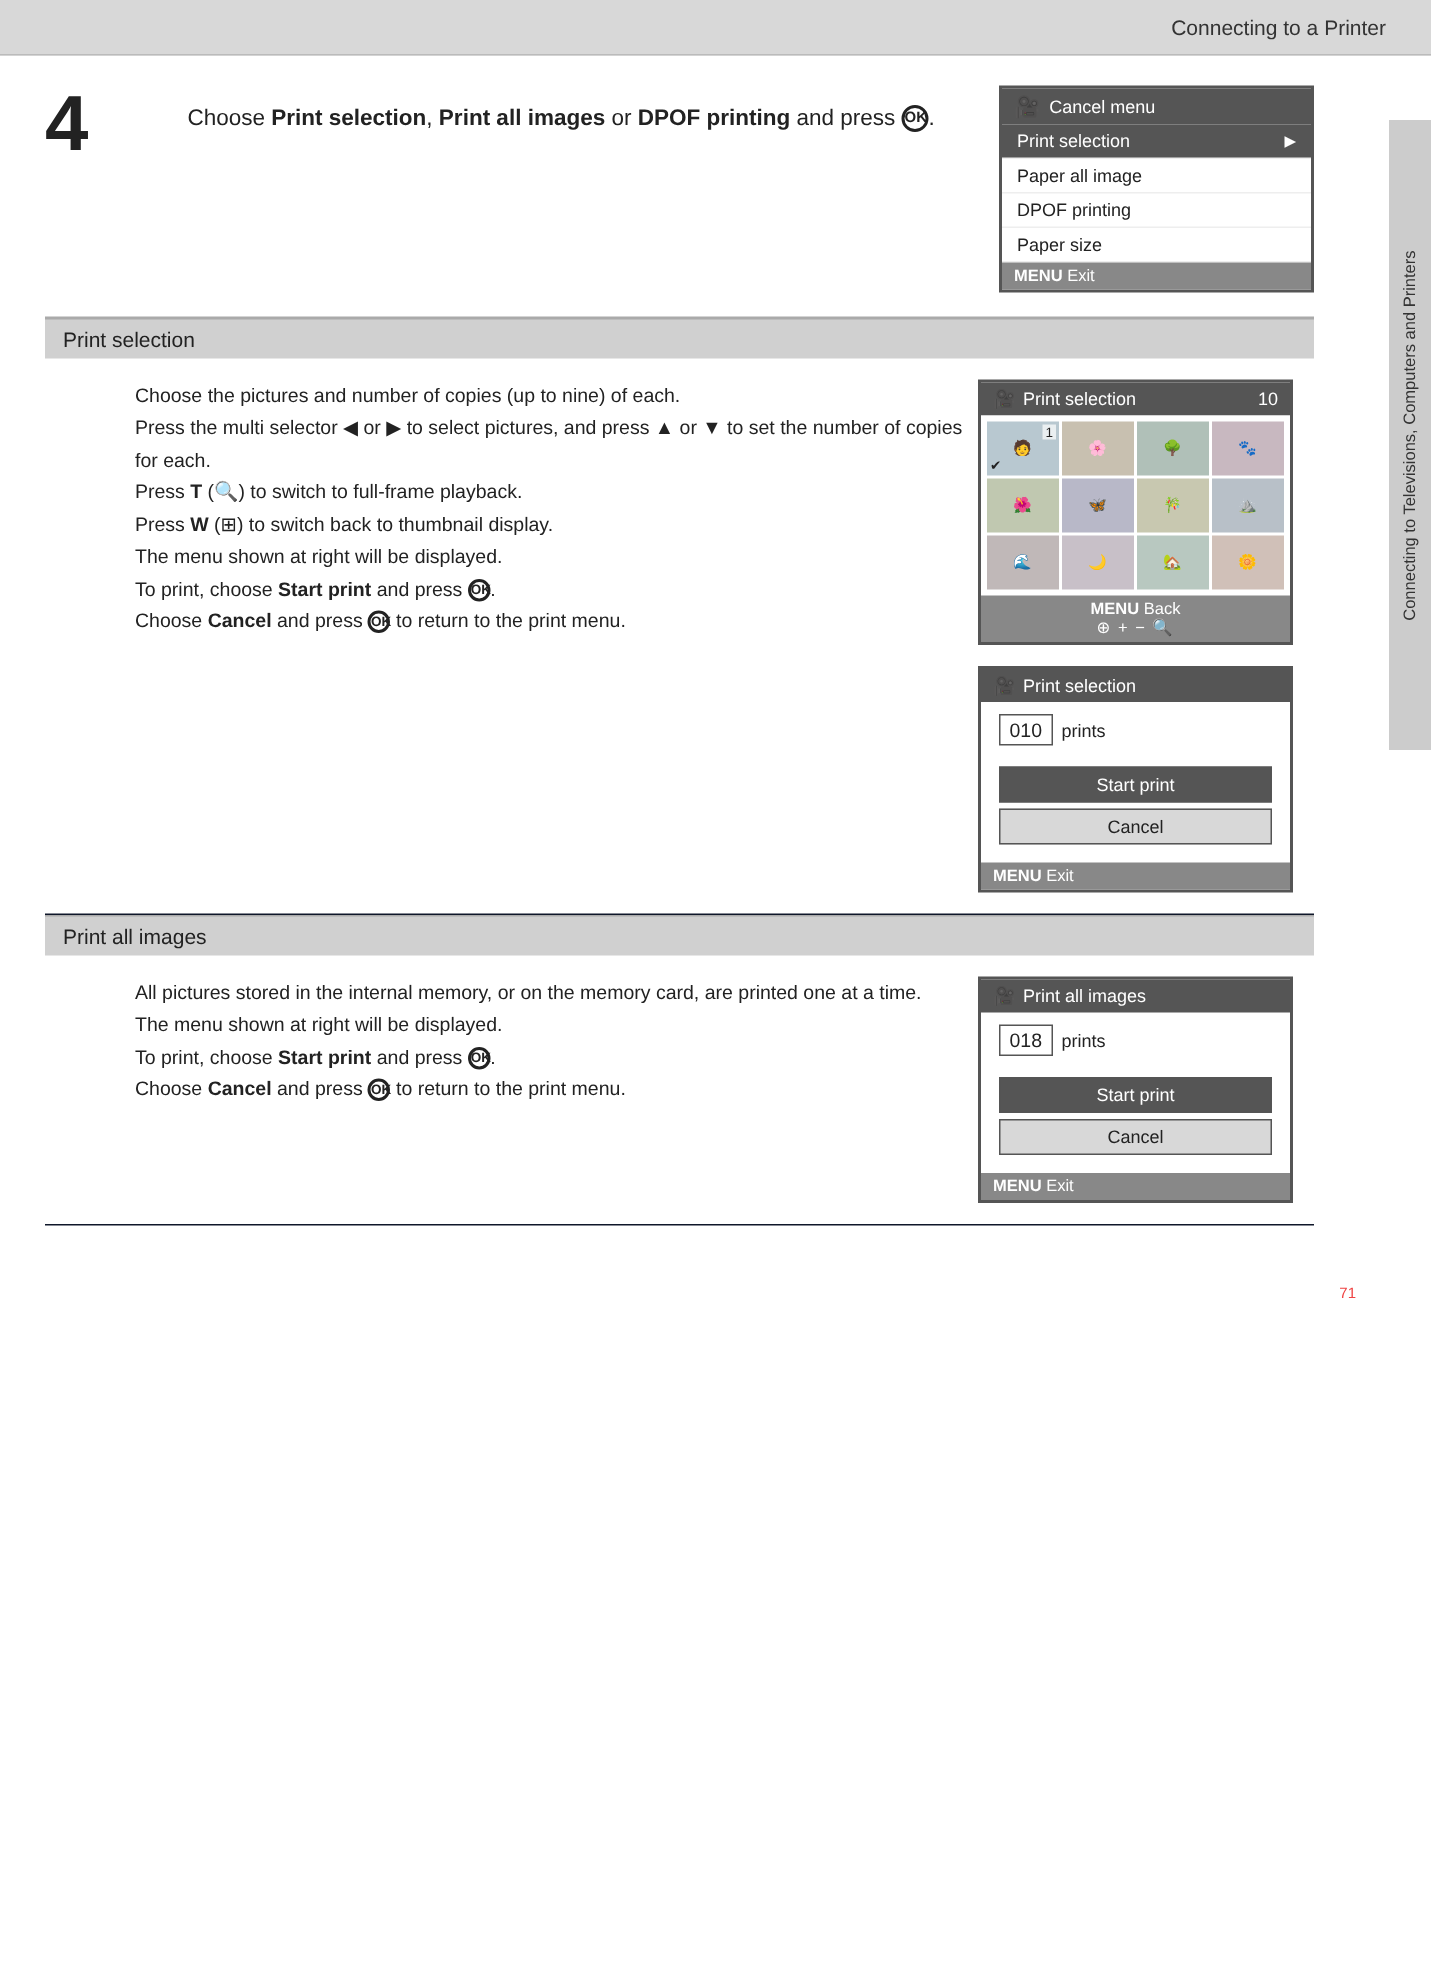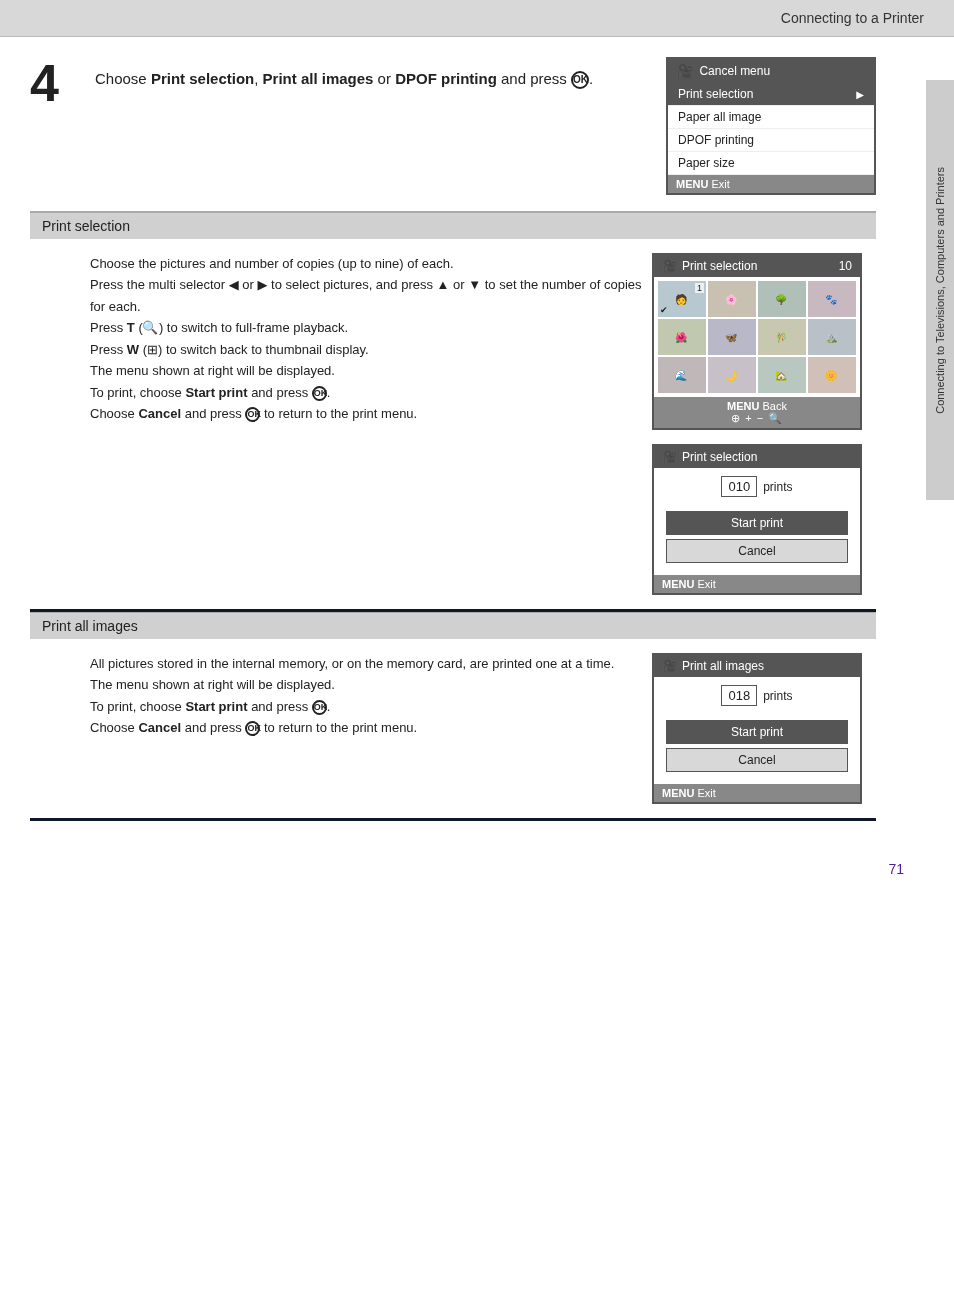--- a/index.html
+++ b/index.html
@@ -63,20 +63,21 @@
       font-weight: bold;
       color: #222;
       line-height: 1;
       min-width: 45px;
     }
     .step-text {
       font-size: 15px;
       line-height: 1.6;
       padding-top: 10px;
       flex: 1;
+      margin-left: 30px;
     }
     .step-text b {
       font-weight: bold;
     }
 
     
     .camera-ui {
       border: 2px solid #555;
       background: #fff;
       min-width: 200px;
@@ -128,21 +129,21 @@
       color: #222;
       margin-bottom: 0;
       border-top: 1px solid #aaa;
     }
 
     
     .section-body {
       display: flex;
       gap: 4px;
       padding: 14px 14px 14px 60px;
-      border-bottom: 3px solid #0f172a;
+      border-bottom: 1px solid #0f172a;
     }
     .section-desc {
       flex: 1;
       font-size: 13px;
       line-height: 1.65;
     }
     .section-desc b {
       font-weight: bold;
     }
     .section-screens {
@@ -246,21 +247,20 @@
       font-size: 12px;
     }
     .confirm-ui-body {
       padding: 8px 12px;
     }
     .confirm-prints-row {
       display: flex;
       align-items: center;
       gap: 6px;
       margin-bottom: 14px;
-      justify-content: center;
     }
     .confirm-prints-box {
       border: 1px solid #555;
       padding: 2px 6px;
       font-size: 13px;
       background: #fff;
     }
     .confirm-ui-btn {
       display: block;
       border: 1px solid #555;
@@ -278,22 +278,22 @@
       background: #888;
       color: #fff;
       padding: 3px 8px;
       font-size: 11px;
     }
 
     
     .page-number {
       text-align: right;
       padding: 20px 50px 10px 0;
-      font-size: 14px;
-      color: #4c1d95;
+      font-size: 10px;
+      color: #ef4444;
     }
 
     
     .divider {
       border: none;
       border-top: 1px solid #aaa;
       margin: 0;
     }
 
     

